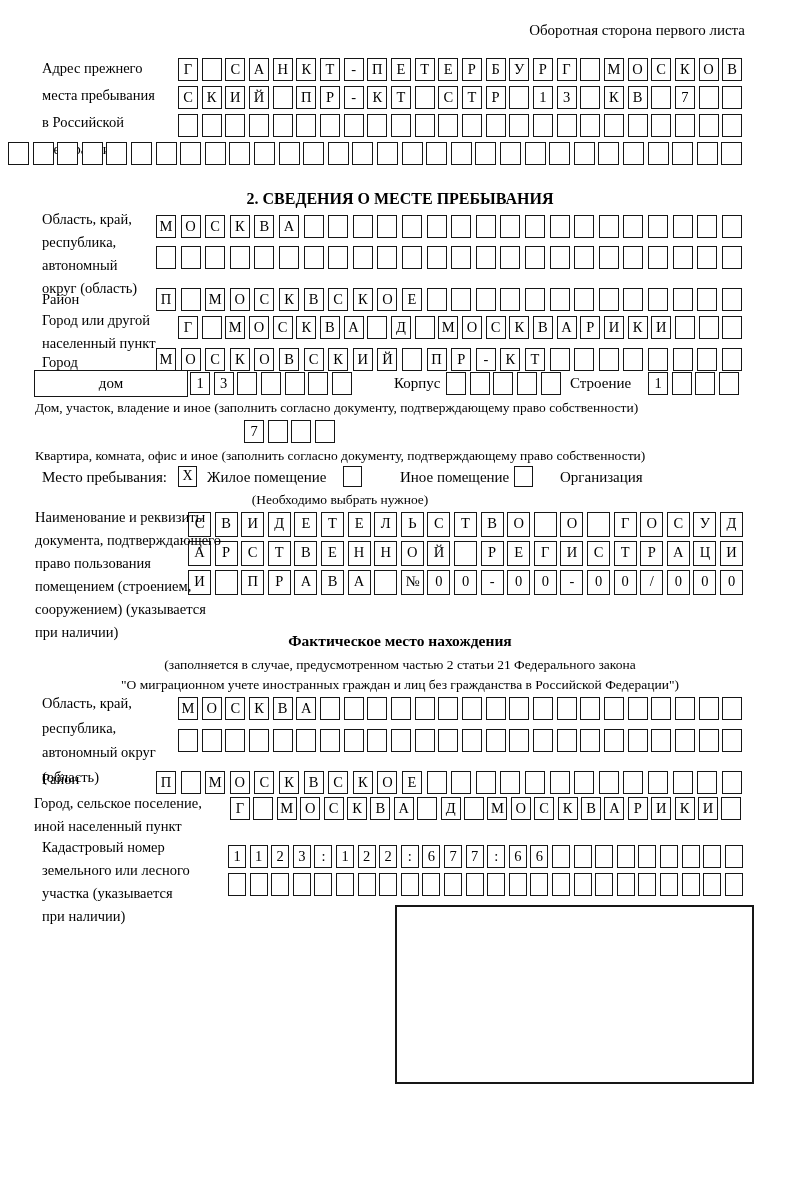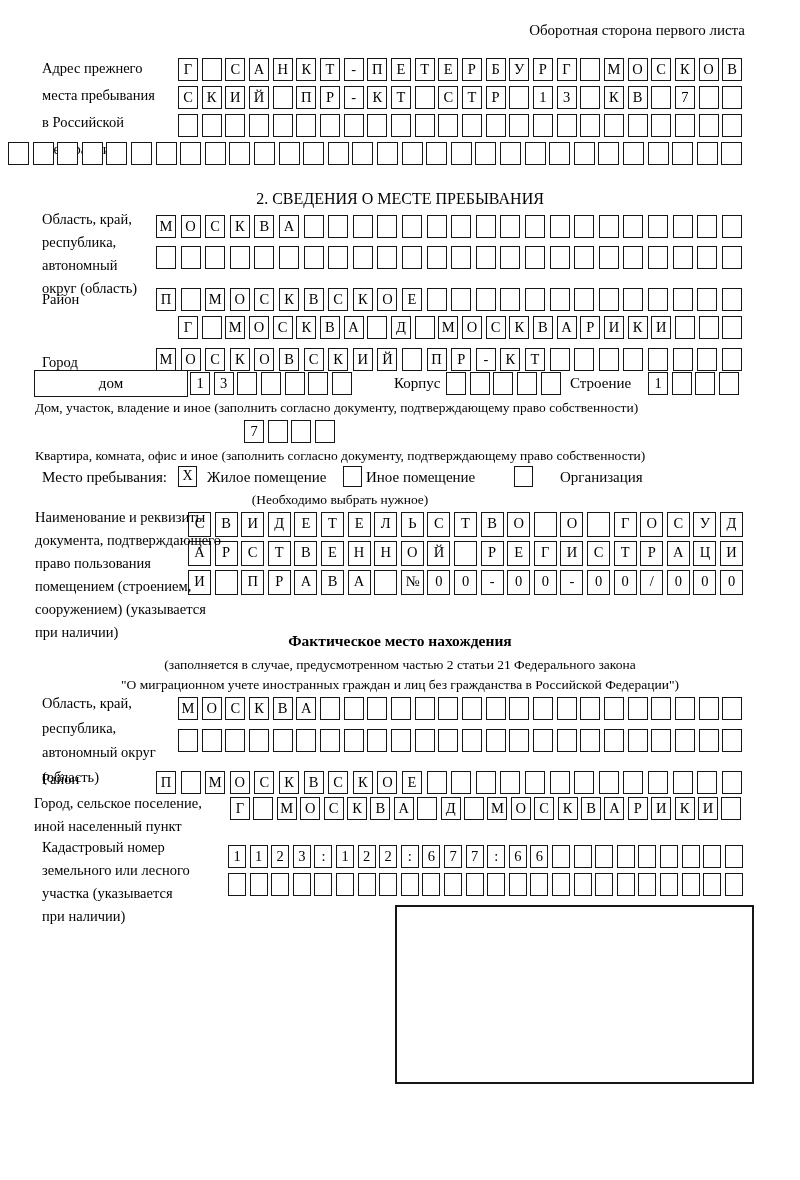--- a/index.html
+++ b/index.html
@@ -4,21 +4,21 @@
 <style>
   html,body{margin:0;padding:0;background:#fff;}
   .page{
     position:relative;width:800px;height:1180px;background:#ffffff;
     font-family:"Liberation Serif","DejaVu Serif",serif;color:#000;overflow:hidden;
   }
   .abs{position:absolute;white-space:pre-line;}
   .lbl{font-size:14.5px;line-height:26px;}
   .center{left:0;width:800px;text-align:center;}
   .note{font-size:13.5px;}
-  .title{font-weight:normal;font-size:16px;}
+  .title{font-weight:bold;font-size:16px;}
   .boxrow{position:absolute;height:24px;}
   .cbox{
     position:absolute;top:0;box-sizing:border-box;background:#fff;
     border:1.8px solid #161616;text-align:center;
     font-size:14.5px;line-height:20px;font-family:inherit;
   }
   .wide-box{
     position:absolute;box-sizing:border-box;border:1.8px solid #161616;
     display:flex;align-items:center;justify-content:center;font-size:15px;background:#fff;
   }
@@ -536,36 +536,38 @@
     </div>
 
 
   <div class="abs title center" style="top:190px;">2. СВЕДЕНИЯ О МЕСТЕ ПРЕБЫВАНИЯ</div>
 
   <div class="abs lbl" style="left:42px;top:208px;line-height:23px;">Область, край,
 республика,
 автономный
 округ (область)</div>
   <div class="abs lbl" style="left:42px;top:286px;">Район</div>
+  <div class="abs lbl" style="left:42px;top:309px;line-height:23px;">Город или другой
+населенный пункт</div>
   <div class="abs lbl" style="left:42px;top:349px;">Город</div>
 
   <div class="wide-box" style="left:34px;top:370px;width:154px;height:27px;">
     <span>дом</span>
   </div>
   <div class="abs small-lbl" style="left:394px;top:375px;">Корпус</div>
   <div class="abs small-lbl" style="left:570px;top:375px;">Строение</div>
   <div class="abs note" style="left:35px;top:400px;">Дом, участок, владение и иное (заполнить согласно документу, подтверждающему право собственности)</div>
 
   <div class="abs note" style="left:35px;top:448px;">Квартира, комната, офис и иное (заполнить согласно документу, подтверждающему право собственности)</div>
 
   <div class="abs small-lbl" style="left:42px;top:469px;">Место пребывания:</div>
   <div class="ckbox" style="left:178px;top:466px;">X</div>
   <div class="abs small-lbl" style="left:207px;top:469px;">Жилое помещение</div>
   <div class="ckbox" style="left:343px;top:466px;"></div>
-  <div class="abs small-lbl" style="left:366px;top:469px;">Иное помещение</div>
+  <div class="abs small-lbl" style="left:400px;top:469px;">Иное помещение</div>
   <div class="ckbox" style="left:514px;top:466px;"></div>
   <div class="abs small-lbl" style="left:560px;top:469px;">Организация</div>
   <div class="abs note" style="left:160px;top:492px;width:360px;text-align:center;">(Необходимо выбрать нужное)</div>
 
   <div class="abs lbl" style="left:35px;top:506px;line-height:23px;">Наименование и реквизиты
 документа, подтверждающего
 право пользования
 помещением (строением,
 сооружением) (указывается
 при наличии)</div>

